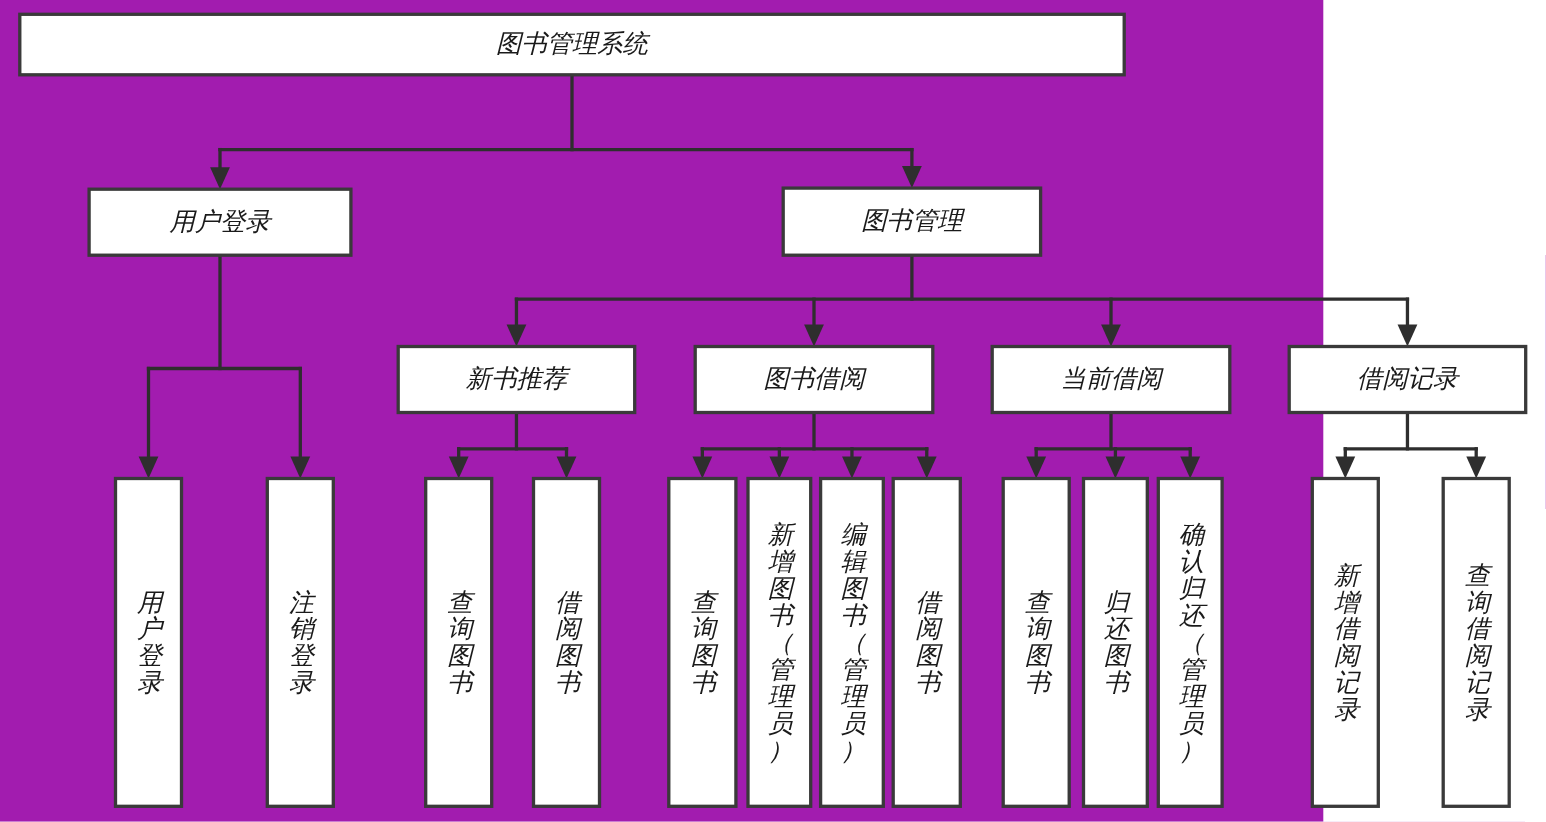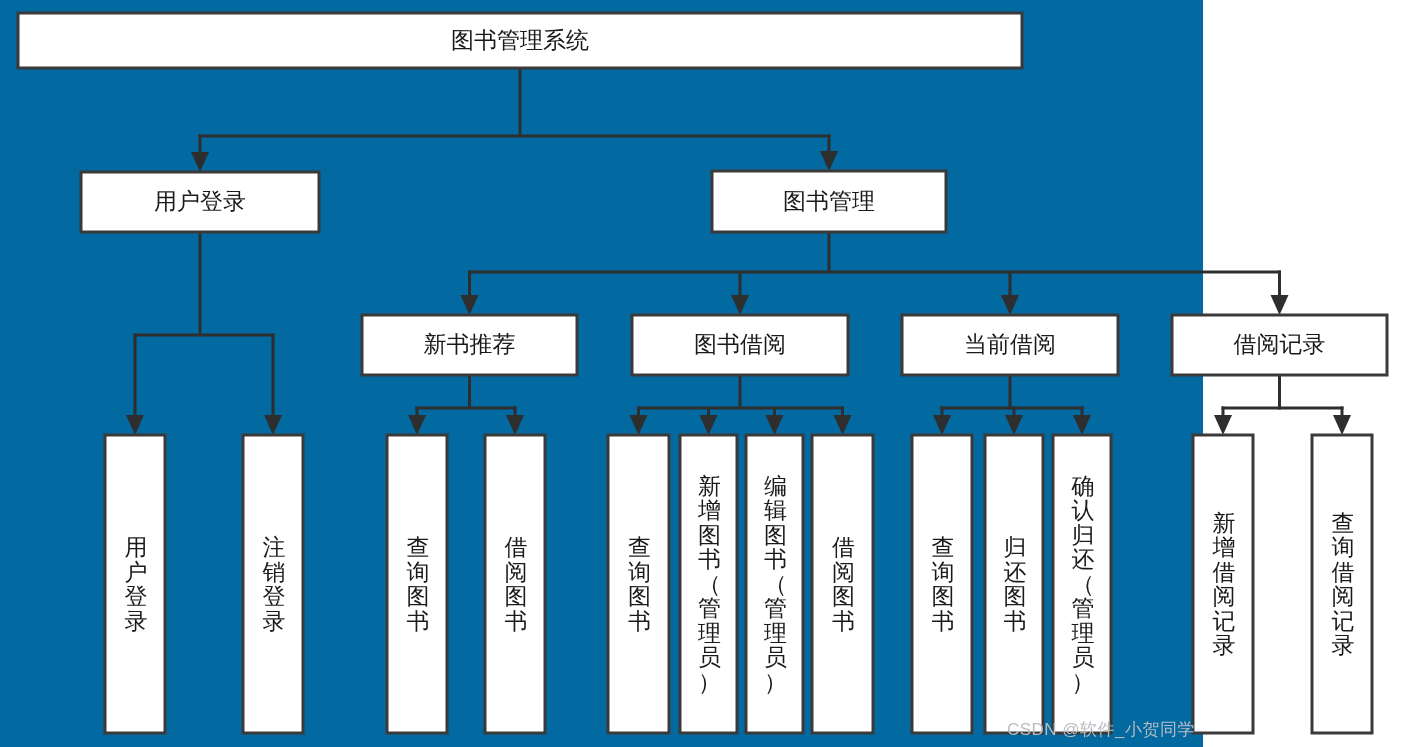--- a/index.html
+++ b/index.html
@@ -10,21 +10,22 @@
   body {
     width: 1405px;
     height: 747px;
     font-family: "Liberation Sans", "DejaVu Sans", sans-serif;
     overflow: hidden;
   }
   #diagram-root {
     position: relative;
     width: 1203px;
     height: 747px;
-    background: #0369a1;
+    background: #a21caf;
+    font-style: italic;
   }
   svg.diagram-canvas {
     position: absolute;
     left: 0;
     top: 0;
     width: 1405px;
     height: 747px;
     display: block;
   }
   .node-box {
@@ -202,14 +203,13 @@
         <g>
           <rect x="1193" y="435" width="60" height="298" class="node-box"></rect>
           <text x="1224" y="530.5" class="leaf-label"><tspan x="1224" dy="0">新</tspan><tspan x="1224" dy="24.5">增</tspan><tspan x="1224" dy="24.5">借</tspan><tspan x="1224" dy="24.5">阅</tspan><tspan x="1224" dy="24.5">记</tspan><tspan x="1224" dy="24.5">录</tspan></text>
         </g>
         <g>
           <rect x="1312" y="435" width="60" height="298" class="node-box"></rect>
           <text x="1343" y="530.5" class="leaf-label"><tspan x="1343" dy="0">查</tspan><tspan x="1343" dy="24.5">询</tspan><tspan x="1343" dy="24.5">借</tspan><tspan x="1343" dy="24.5">阅</tspan><tspan x="1343" dy="24.5">记</tspan><tspan x="1343" dy="24.5">录</tspan></text>
         </g>
       </g>
   </svg>
-  <div class="watermark">CSDN @软件_小贺同学</div>
 </div>
 
 </body></html>

